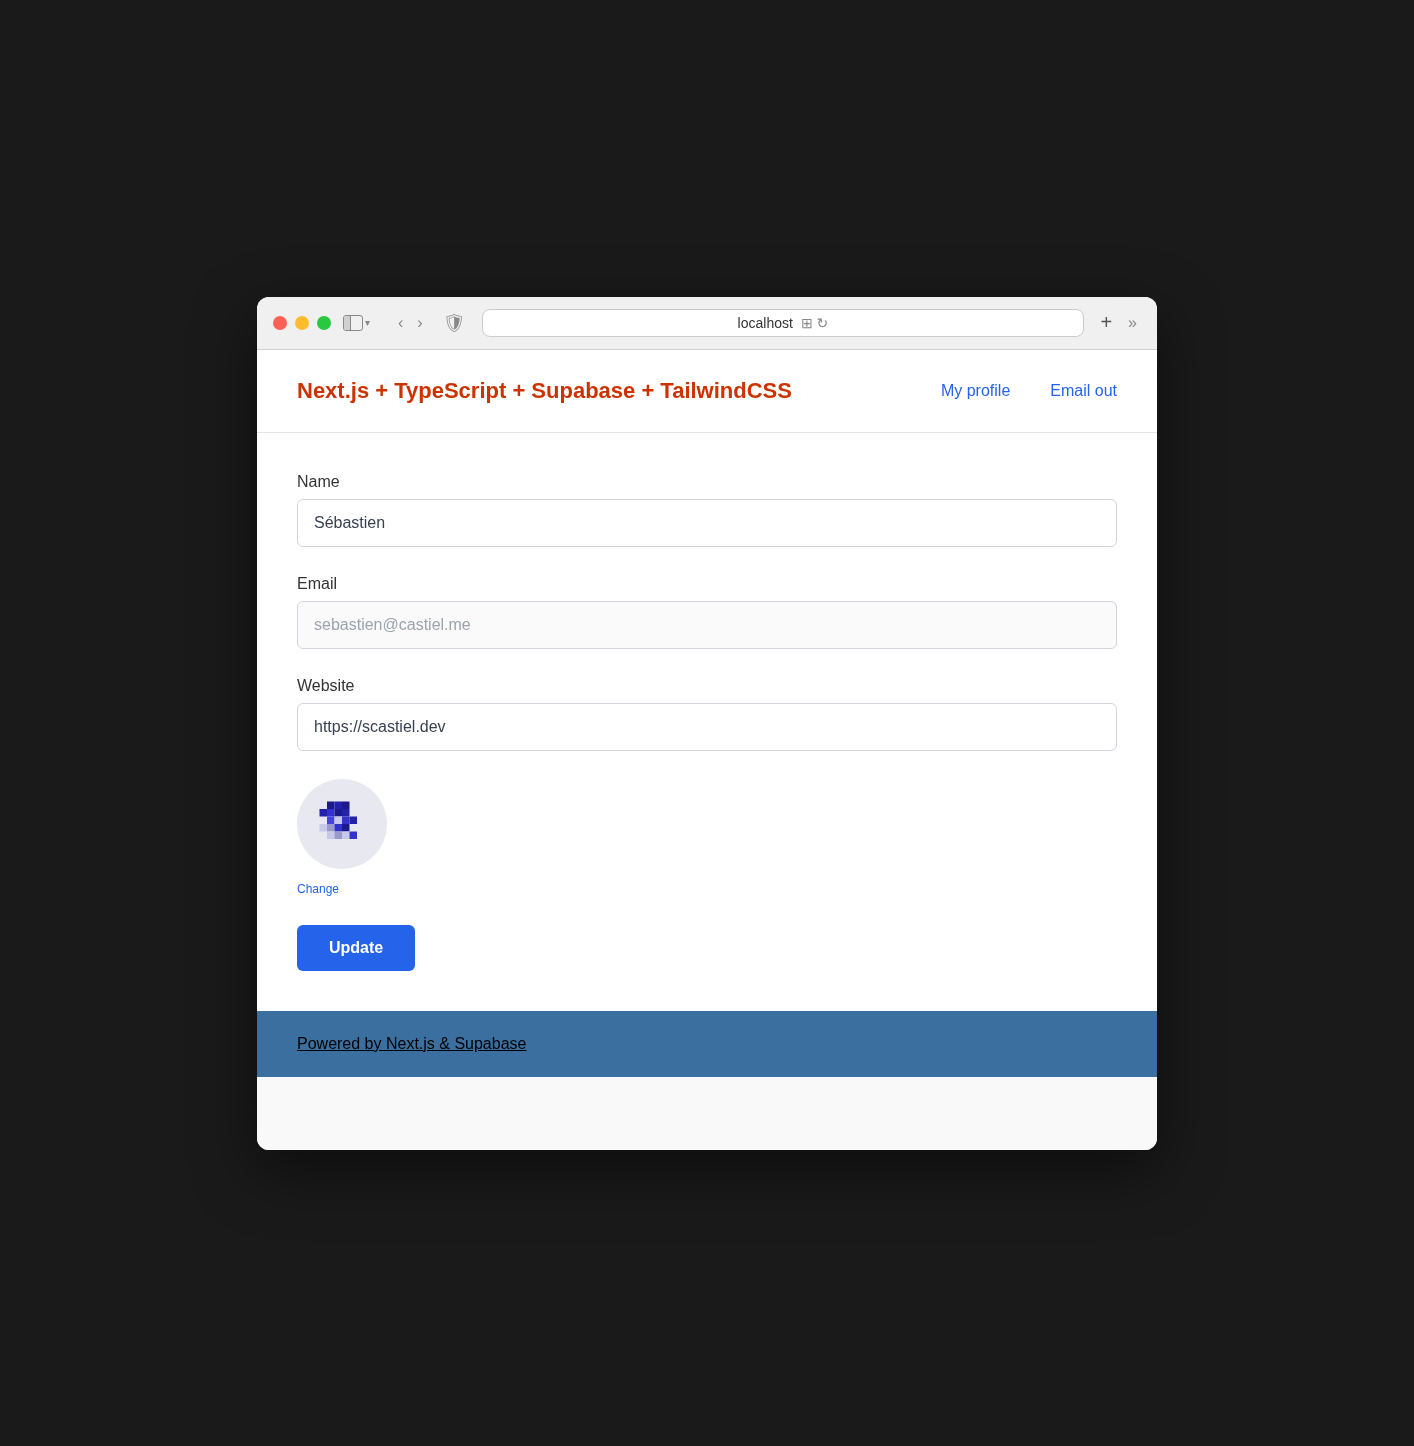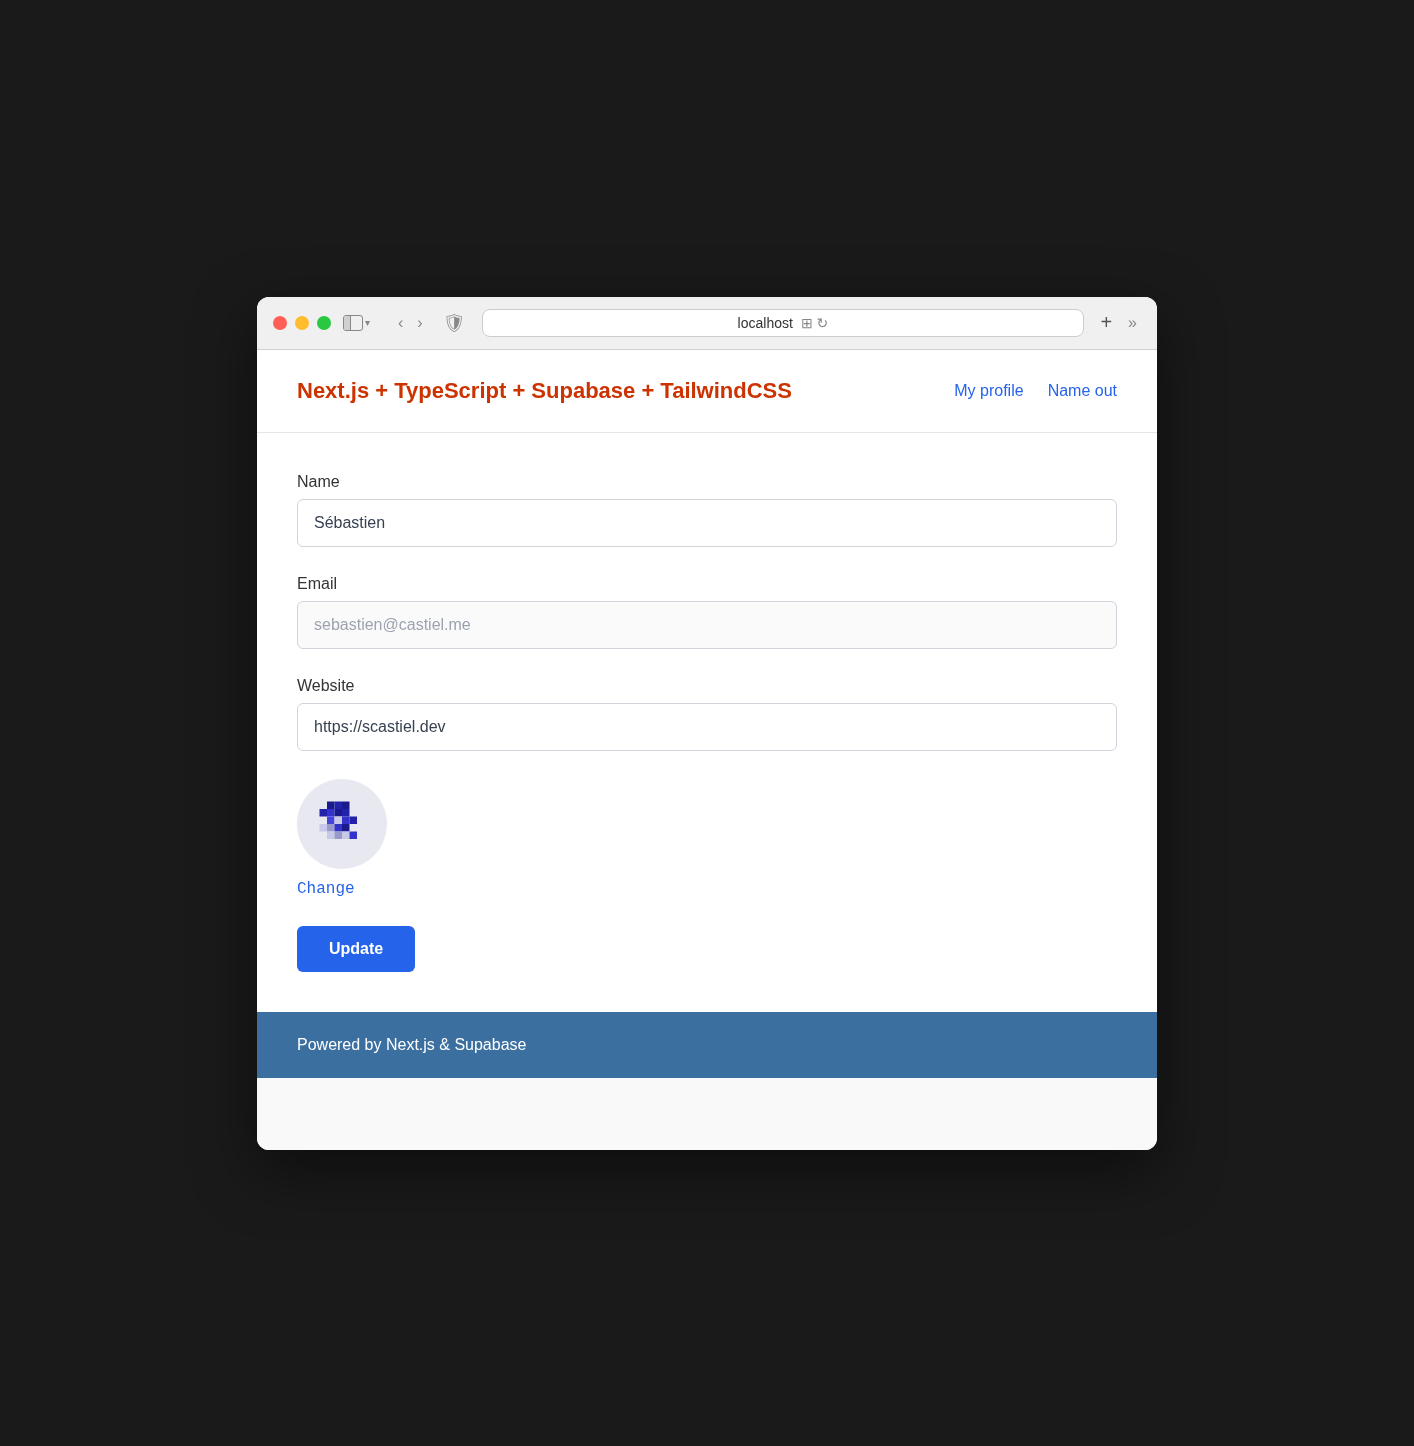--- a/index.html
+++ b/index.html
@@ -138,21 +138,21 @@
     }
 
     .app-title {
       font-size: 22px;
       font-weight: 600;
       color: #cc3300;
     }
 
     .header-nav {
       display: flex;
-      gap: 24px;
+      gap: 40px;
       align-items: center;
     }
 
     .nav-link {
       color: #2563eb;
       font-size: 16px;
       text-decoration: none;
       cursor: pointer;
     }
 
@@ -205,43 +205,43 @@
       margin-bottom: 10px;
     }
 
     .avatar-pixel-art {
       width: 60px;
       height: 60px;
     }
 
     .change-link {
       color: #2563eb;
-      font-size: 16px;
+      font-size: 12px;
       cursor: pointer;
       text-decoration: none;
-      font-family: Liberation Mono, monospace;
     }
 
     .update-button {
       background: #2563eb;
       color: white;
       border: none;
       padding: 14px 32px;
       border-radius: 6px;
       font-size: 16px;
       font-weight: 600;
       cursor: pointer;
       text-align: center;
     }
 
     .page-footer {
       background: #3b6fa0;
       padding: 24px 40px;
-      color: #ffffff;
-      font-size: 16px;
+      color: #000000;
+      font-size: 16px;
+      text-decoration: underline;
     }
 
     .chevron-down {
       font-size: 10px;
       color: #888;
     }
   </style>
 </head>
 <body>
 
@@ -281,21 +281,21 @@
       <button class="browser-btn" style="font-size:16px;">»</button>
     </div>
   </div>
 
   <div class="page-content">
 
     <div class="page-header">
       <h1 class="app-title">Next.js + TypeScript + Supabase + TailwindCSS</h1>
       <nav class="header-nav">
         <a class="nav-link">My profile</a>
-        <a class="nav-link">Name out</a>
+        <a class="nav-link">Email out</a>
       </nav>
     </div>
 
     <div class="page-main">
       
       <div class="form-group">
         <label class="form-label">Name</label>
         <input class="form-input" type="text" value="Sébastien" style="">
       </div>
 

